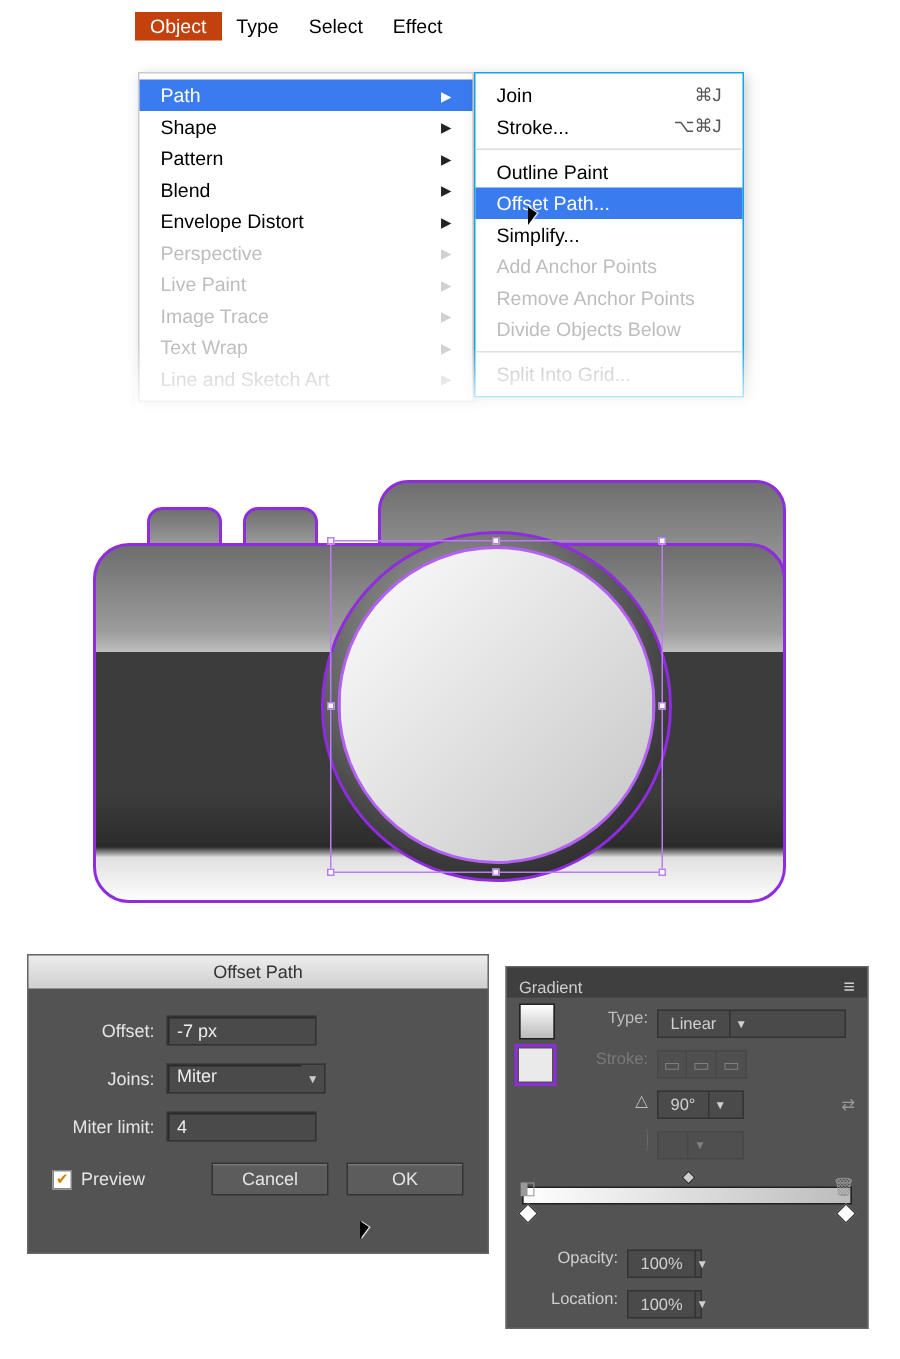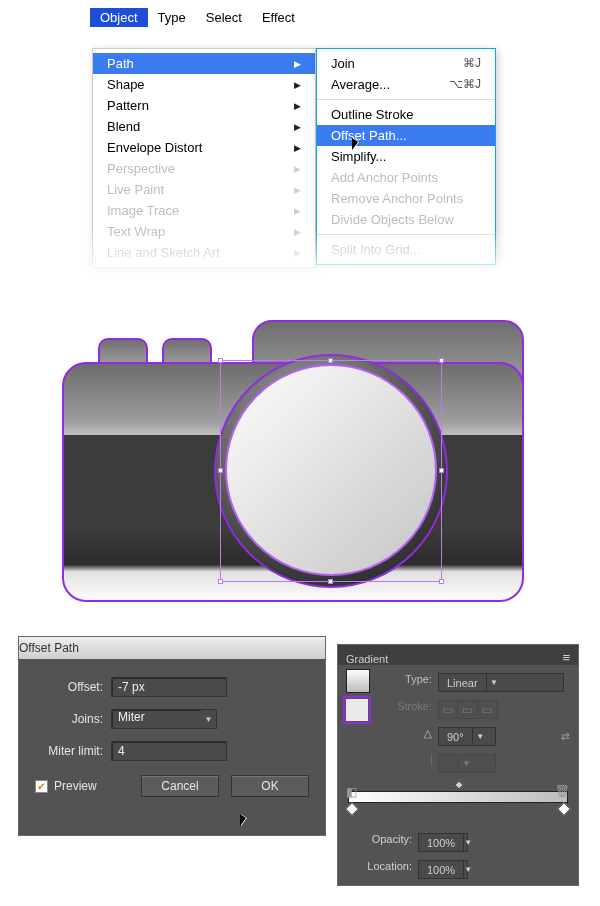--- a/index.html
+++ b/index.html
@@ -1,19 +1,19 @@
 <!DOCTYPE html>
 <html><head>
 <meta charset="utf-8">
 <style>
 *{box-sizing:border-box;margin:0;padding:0}
 body{font-family:"Lucida Grande","Helvetica Neue",Arial,sans-serif;font-size:13px;background:#fff;width:600px;height:906px;position:relative;color:#000}
 .menubar{position:absolute;left:90px;top:8px;display:flex}
 .menubar-item{padding:2px 10px;font-size:13px}
-.menubar-item.sel{background:#1d4ed8;color:#fff}
+.menubar-item.sel{background:#c2410c;color:#fff}
 .dropdown{position:absolute;left:92px;top:48px;width:224px;background:#fff;border:1px solid #ccc;box-shadow:2px 2px 8px rgba(0,0,0,.2);padding:4px 0}
 .dd-item{padding:3px 14px;display:flex;align-items:center;justify-content:space-between;font-size:13px;color:#000}
 .dd-item.hl{background:#3a7cf0;color:#fff}
 .dd-item.disabled{color:#bdbdbd}
 .dd-arrow{font-size:9px;color:#222}
 .dd-item.hl .dd-arrow{color:#fff}
 .dd-item.disabled .dd-arrow{color:#d0d0d0}
 .submenu{position:absolute;left:316px;top:48px;width:180px;background:#fff;border:1px solid #0ea5e9;box-shadow:2px 2px 8px rgba(0,0,0,.2);padding:4px 0}
 .sm-item{padding:3px 14px;display:flex;justify-content:space-between;font-size:13px;color:#000}
 .sm-item.hl{background:#3a7cf0;color:#fff}
@@ -27,26 +27,26 @@
 .cam-btn{position:absolute;top:22px;width:50px;height:30px;border:2px solid #902be0;border-radius:10px 10px 0 0;background:linear-gradient(#707070,#a0a0a0)}
 .cam-btn.b1{left:36px}.cam-btn.b2{left:100px}
 .lens-back{position:absolute;left:152px;top:38px;width:234px;height:234px;border:2px solid #902be0;border-radius:50%;background:radial-gradient(circle at 40% 30%,#ababab 0%,#3a3a3a 70%,#1b1b1b 100%)}
 .lens-front{position:absolute;left:163px;top:48px;width:212px;height:212px;border:2px solid #b560f5;border-radius:50%;background:linear-gradient(135deg,#fdfdfd 0%,#c5c5c5 100%)}
 .bbox{position:absolute;left:158px;top:44px;width:222px;height:222px;border:1px solid #ba7df0}
 .hndl{position:absolute;width:5px;height:5px;background:#fff;border:1px solid #ba7df0}
 .h-tl{left:-3px;top:-3px}.h-tr{right:-3px;top:-3px}.h-bl{left:-3px;bottom:-3px}.h-br{right:-3px;bottom:-3px}
 .h-tm{left:50%;top:-3px;margin-left:-3px}.h-bm{left:50%;bottom:-3px;margin-left:-3px}
 .h-ml{left:-3px;top:50%;margin-top:-3px}.h-mr{right:-3px;top:50%;margin-top:-3px}
 .offset-dlg{position:absolute;left:18px;top:636px;width:308px;height:200px;background:#535353;border:1px solid #666}
-.offset-dlg .titlebar{height:22px;background:linear-gradient(#ededed,#cfcfcf);color:#333;text-align:left;font-size:12px;line-height:22px}
+.offset-dlg .titlebar{height:22px;background:linear-gradient(#ededed,#cfcfcf);color:#333;text-align:center;font-size:12px;line-height:22px}
 .dlg-body{padding:18px 16px;color:#e5e5e5;font-size:12px}
 .dlg-row{display:flex;align-items:center;margin-bottom:12px}
 .dlg-lbl{width:76px;text-align:right;padding-right:8px}
 .dlg-input{background:#4a4a4a;border:1px solid #333;box-shadow:inset 1px 1px 0 #2a2a2a;color:#eee;height:20px;padding:0 6px;font-size:12px}
-.dlg-input.w1{width:116px}.dlg-input.w2{width:90px}
+.dlg-input.w1{width:100px}.dlg-input.w2{width:90px}
 .dlg-drop{display:inline-flex;align-items:center}
 .dlg-drop .arrow{width:16px;height:20px;background:#4a4a4a;border:1px solid #333;border-left:none;display:flex;align-items:center;justify-content:center;font-size:8px;color:#ccc}
 .dlg-footer{display:flex;align-items:center;margin-top:14px}
 .checkbox{width:13px;height:13px;background:#fff;border:1px solid #888;display:inline-flex;align-items:center;justify-content:center;margin-right:6px;font-size:10px;color:#d67b00}
 .dlg-btn{background:#5c5c5c;border:1px solid #333;box-shadow:inset 0 1px 0 #777;color:#e5e5e5;height:22px;width:78px;font-size:12px;cursor:pointer}
 .dlg-btn+.dlg-btn{margin-left:12px}
 .dlg-btns{margin-left:auto;display:flex}
 .grad-panel{position:absolute;left:337px;top:644px;width:242px;height:242px;background:#535353;border:1px solid #666;color:#cfcfcf;font-size:11px}
 .gp-title{height:20px;background:#3f3f3f;display:flex;align-items:flex-end;padding:0 8px}
 .gp-title .mnu{margin-left:auto;font-size:13px}
@@ -124,26 +124,26 @@
       <span class="dd-arrow">▶</span>
     </div>
 </div>
 
 <div class="submenu">
   <div class="sm-item">
       <span>Join</span>
       <span class="shortcut">⌘J</span>
     </div>
   <div class="sm-item">
-      <span>Average...</span>
+      <span>Stroke...</span>
       <span class="shortcut">⌥⌘J</span>
     </div>
   <div class="sm-sep"></div>
   <div class="sm-item">
-      <span>Outline Stroke</span>
+      <span>Outline Paint</span>
     </div>
   <div class="sm-item hl">
       <span>Offset Path...</span>
     </div>
   <div class="sm-item">
       <span>Simplify...</span>
     </div>
   <div class="sm-item disabled">
       <span>Add Anchor Points</span>
     </div>

